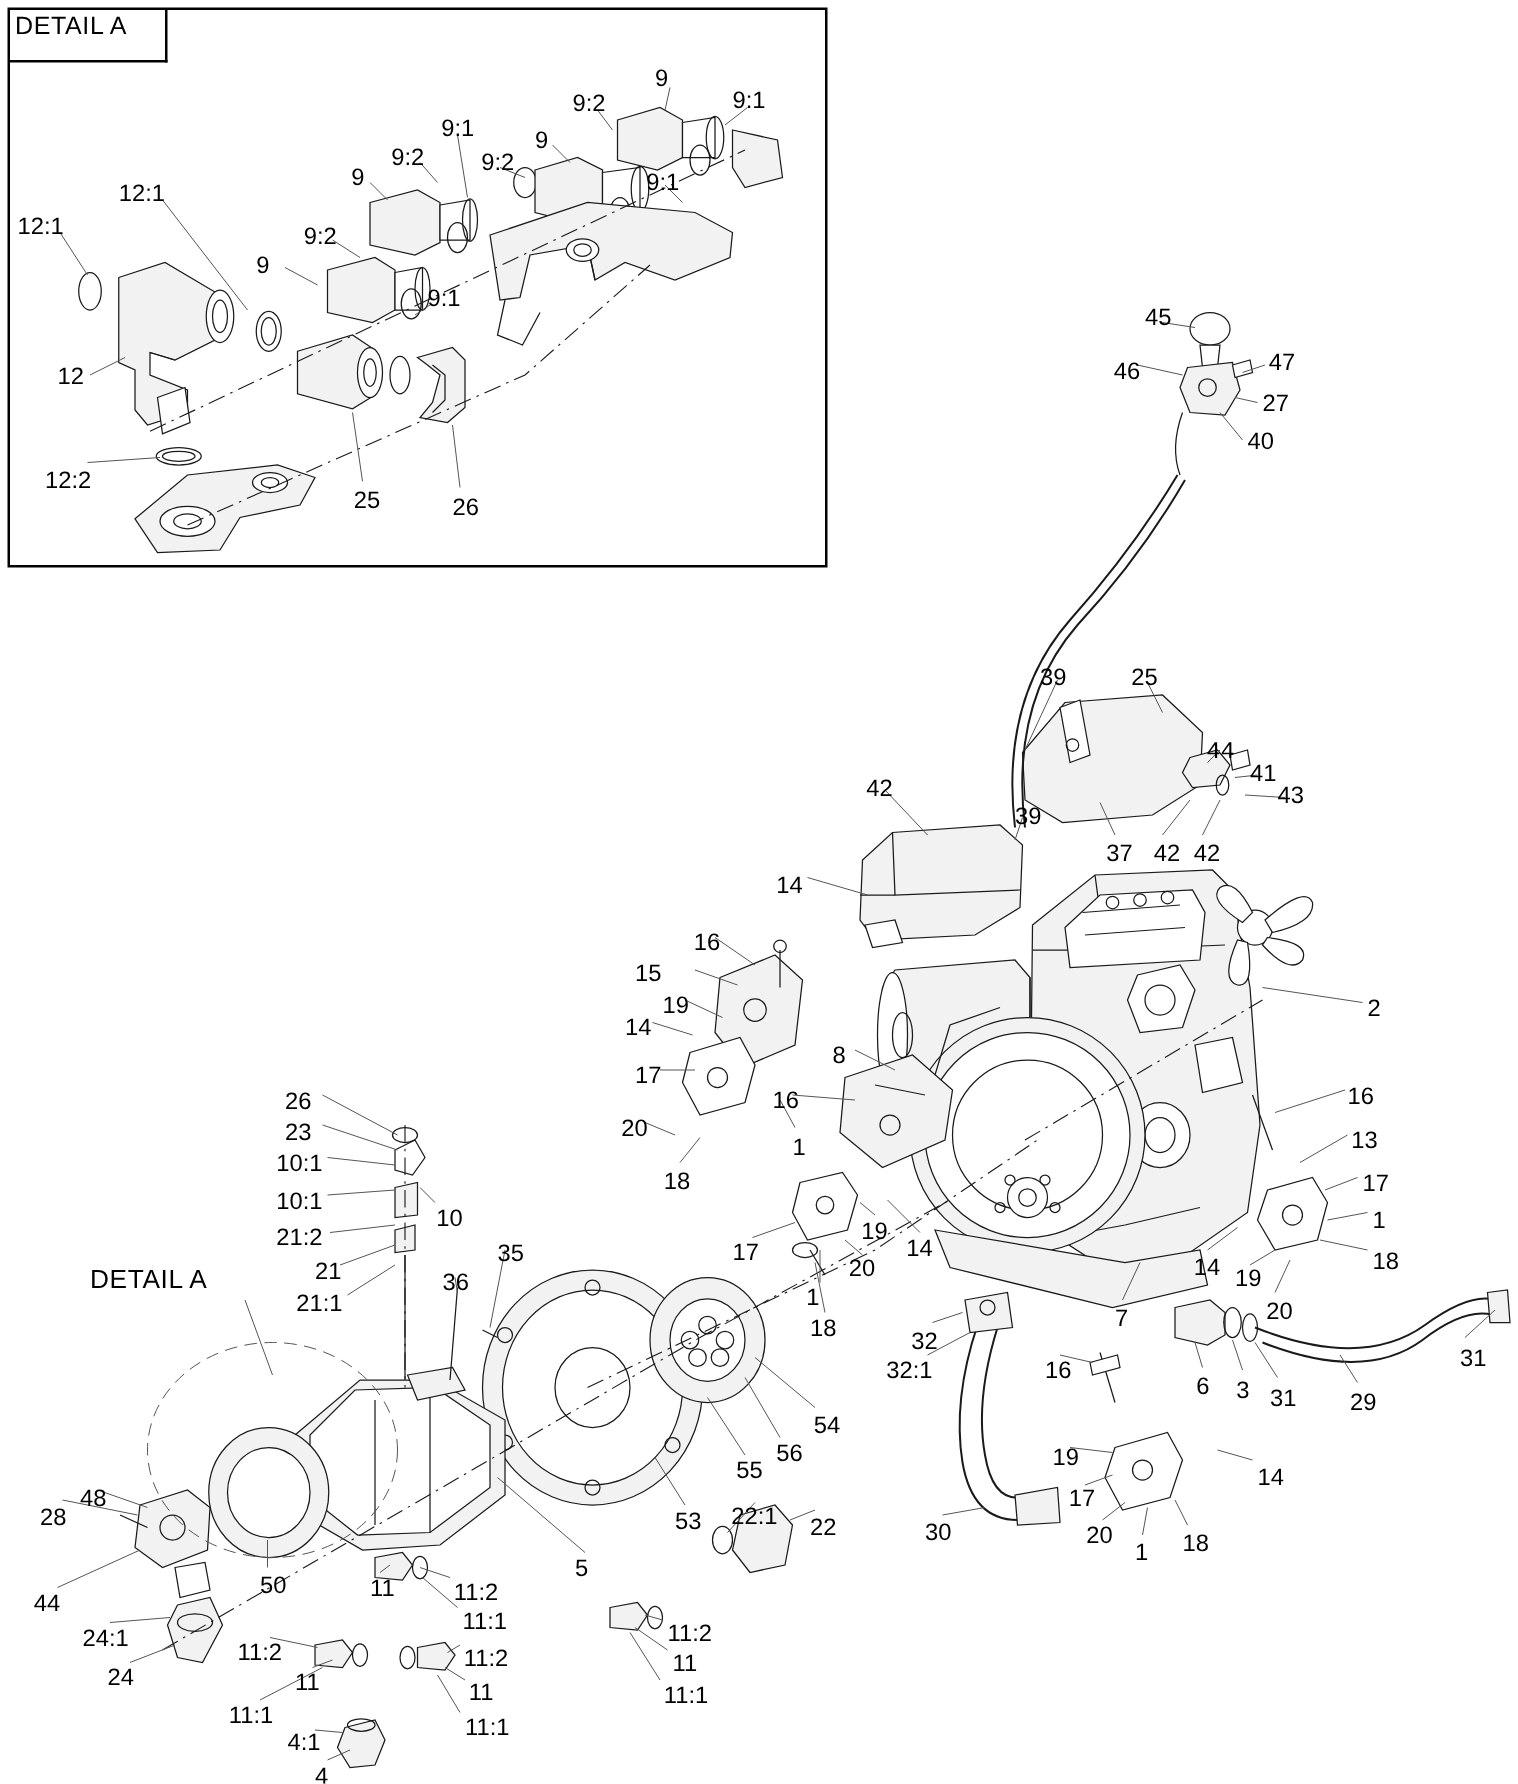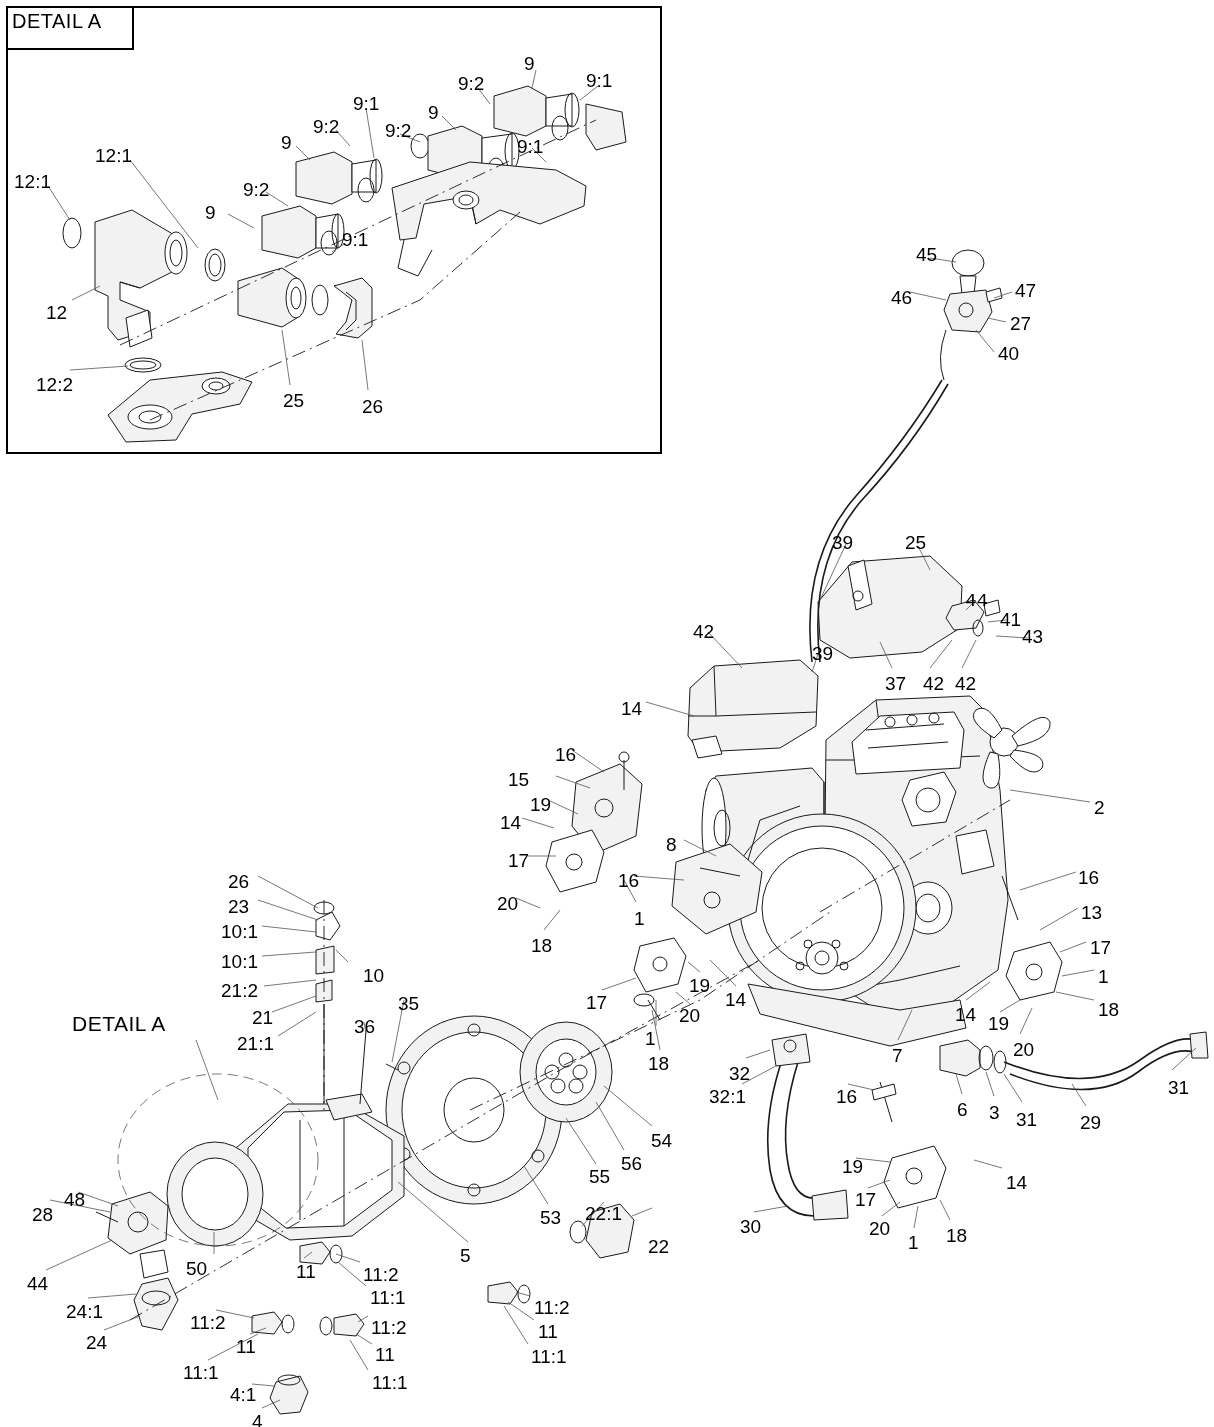--- a/index.html
+++ b/index.html
@@ -456,21 +456,21 @@
   </svg>
 
   <div class="detail-box">
     <div class="detail-title-box"></div>
   </div>
   <div class="detail-title-text">DETAIL A</div>
   <div class="detail-a-caption" style="left:72px; top:1012px;">DETAIL A</div>
 
   <div class="lbl" style="left:14px;  top:172px;">12:1</div>
   <div class="lbl" style="left:95px;  top:146px;">12:1</div>
-  <div class="lbl" style="left:46px;  top:303px;">12</div>
+  <div class="lbl" style="left:46px;  top:292px;">12</div>
   <div class="lbl" style="left:36px;  top:375px;">12:2</div>
   <div class="lbl" style="left:205px; top:203px;">9</div>
   <div class="lbl" style="left:243px; top:180px;">9:2</div>
   <div class="lbl" style="left:342px; top:230px;">9:1</div>
   <div class="lbl" style="left:281px; top:133px;">9</div>
   <div class="lbl" style="left:313px; top:117px;">9:2</div>
   <div class="lbl" style="left:353px; top:94px;">9:1</div>
   <div class="lbl" style="left:385px; top:121px;">9:2</div>
   <div class="lbl" style="left:428px; top:103px;">9</div>
   <div class="lbl" style="left:458px; top:74px;">9:2</div>
@@ -538,31 +538,31 @@
   <div class="lbl" style="left:946px;  top:1226px;">18</div>
   <div class="lbl" style="left:1006px; top:1173px;">14</div>
 
   <div class="lbl" style="left:228px; top:872px;">26</div>
   <div class="lbl" style="left:228px; top:897px;">23</div>
   <div class="lbl" style="left:221px; top:922px;">10:1</div>
   <div class="lbl" style="left:221px; top:952px;">10:1</div>
   <div class="lbl" style="left:221px; top:981px;">21:2</div>
   <div class="lbl" style="left:252px; top:1008px;">21</div>
   <div class="lbl" style="left:237px; top:1034px;">21:1</div>
-  <div class="lbl" style="left:363px; top:966px;text-align:right;">10</div>
+  <div class="lbl" style="left:349px; top:966px;text-align:right;">10</div>
   <div class="lbl" style="left:354px; top:1017px;">36</div>
   <div class="lbl" style="left:398px; top:994px;">35</div>
   <div class="lbl" style="left:651px; top:1131px;">54</div>
   <div class="lbl" style="left:621px; top:1154px;">56</div>
   <div class="lbl" style="left:589px; top:1167px;">55</div>
   <div class="lbl" style="left:540px; top:1208px;">53</div>
   <div class="lbl" style="left:585px; top:1204px;">22:1</div>
-  <div class="lbl" style="left:648px; top:1213px;margin-top:24px;">22</div>
+  <div class="lbl" style="left:648px; top:1213px;">22</div>
   <div class="lbl" style="left:460px; top:1246px;">5</div>
-  <div class="lbl" style="left:186px; top:1259px;">50</div>
+  <div class="lbl" style="left:208px; top:1259px;">50</div>
   <div class="lbl" style="left:32px;  top:1205px;">28</div>
   <div class="lbl" style="left:64px;  top:1190px;">48</div>
   <div class="lbl" style="left:27px;  top:1274px;">44</div>
   <div class="lbl" style="left:66px;  top:1302px;">24:1</div>
   <div class="lbl" style="left:86px;  top:1333px;">24</div>
   <div class="lbl" style="left:296px; top:1262px;">11</div>
   <div class="lbl" style="left:363px; top:1265px;">11:2</div>
   <div class="lbl" style="left:370px; top:1288px;">11:1</div>
   <div class="lbl" style="left:190px; top:1313px;">11:2</div>
   <div class="lbl" style="left:236px; top:1337px;">11</div>

